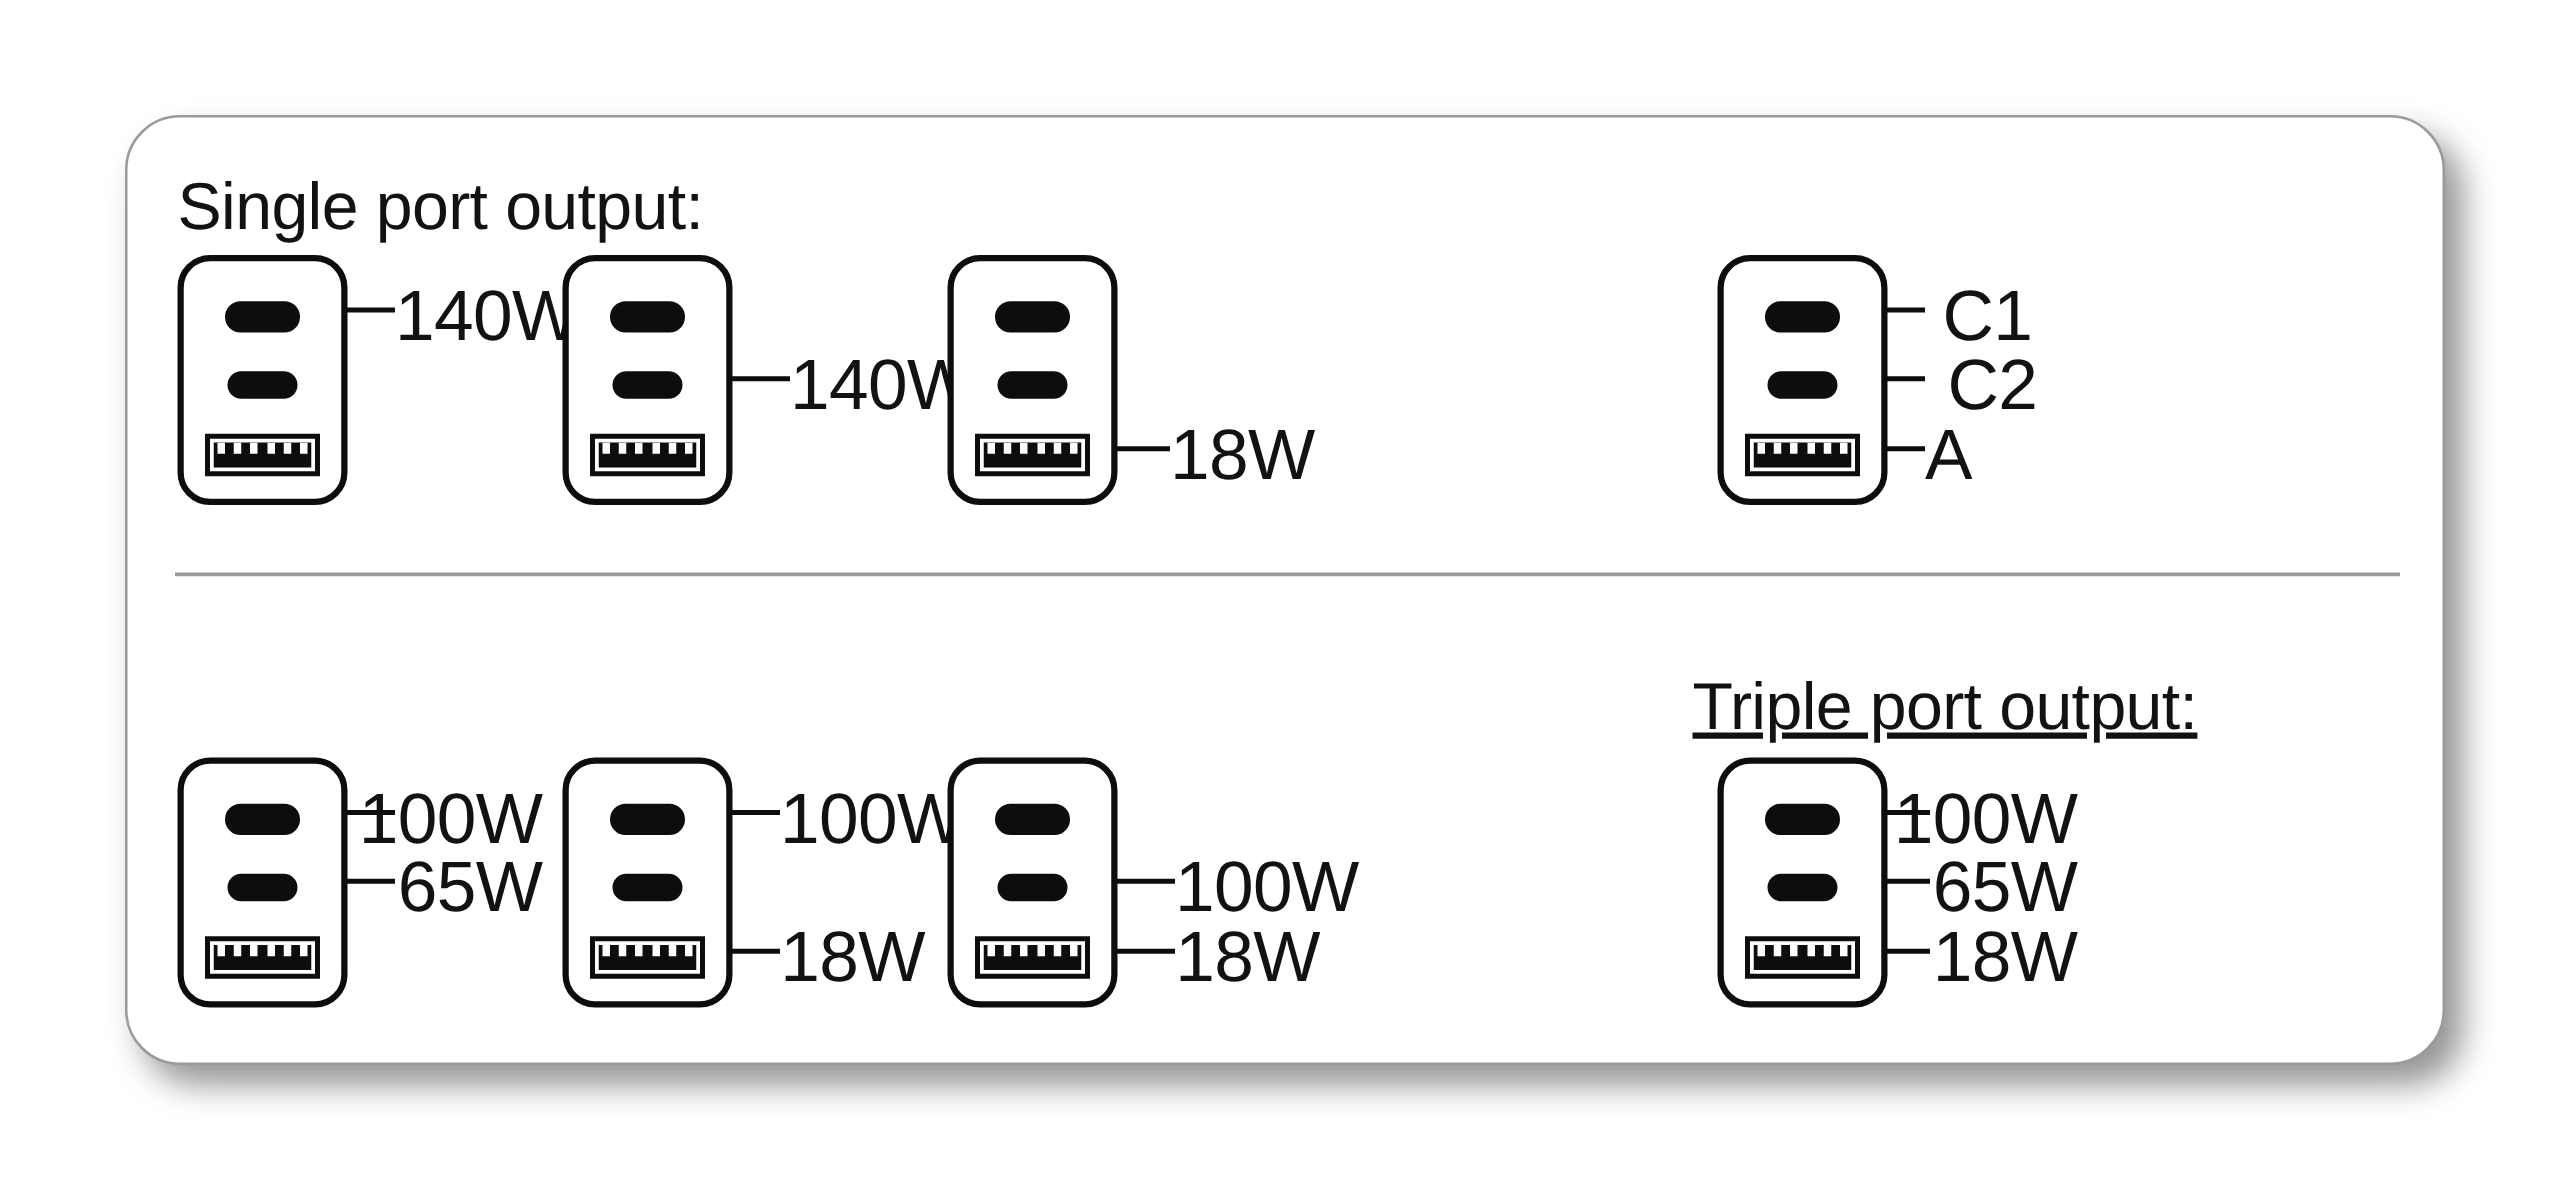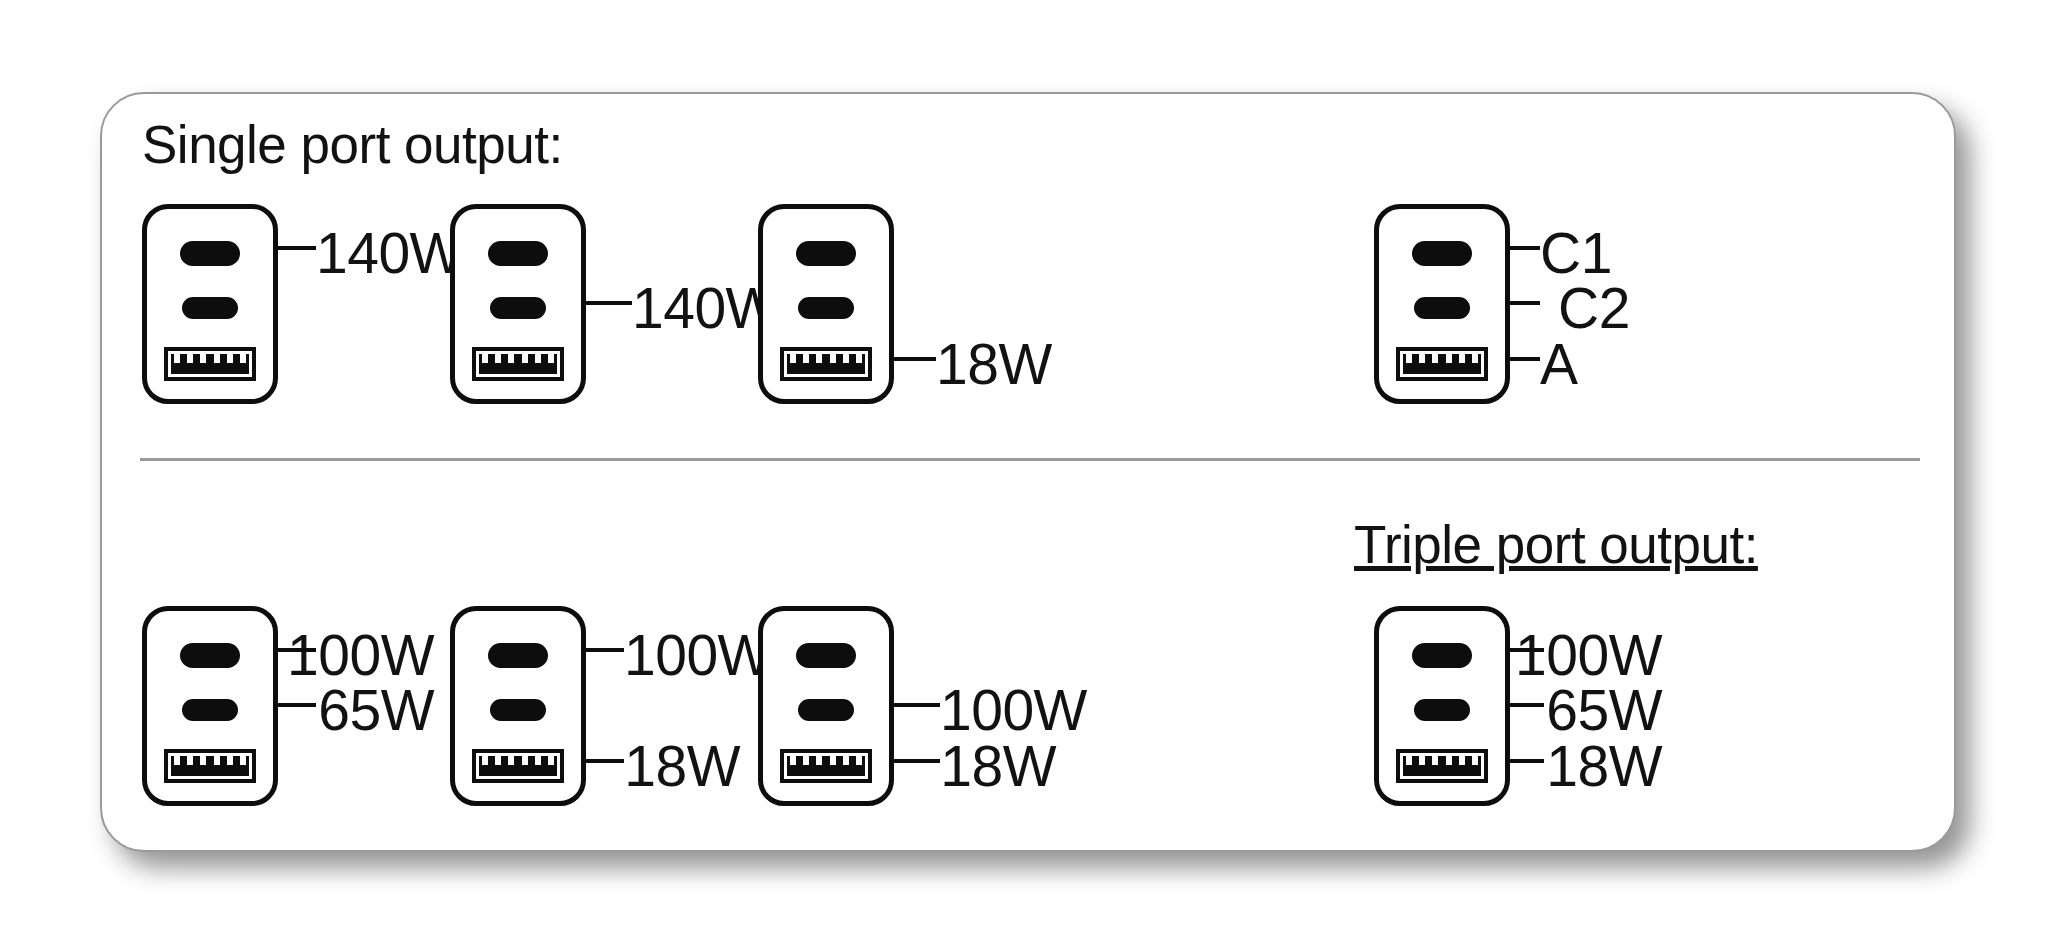--- a/index.html
+++ b/index.html
@@ -33,20 +33,21 @@
   }
 
   
   .heading{
     position:absolute;
     font-size:53px;
     font-weight:400;
     letter-spacing:-0.5px;
     color:#121212;
     white-space:nowrap;
+    margin-top:21px;
   }
   #heading-single{left:40px; top:20px;}
   #heading-dual{left:40px; top:420px;}
   #heading-triple{left:1252px; top:420px;text-decoration:underline;}
 
   
   .group{position:absolute;}
 
   
   .charger{
@@ -204,21 +205,21 @@
                 <i></i>
                 <i></i>
                 <i></i>
                 <i></i>
                 <i></i>
             </div>
           </div>
         </div>
       </div>
       <div class="lead" style="left:100px; top:42px; width:66px;"></div>
-      <div class="label" style="left:166px; top:21px;text-align:right;">C1</div>
+      <div class="label" style="left:180px; top:21px;text-align:right;">C1</div>
 
       <div class="lead" style="left:100px; top:97px; width:66px;"></div>
       <div class="label" style="left:184px; top:76px;">C2</div>
 
       <div class="lead" style="left:110px; top:153px; width:56px;"></div>
       <div class="label" style="left:166px; top:132px;">A</div>
     </div>
 
     <div class="divider"></div>
 

